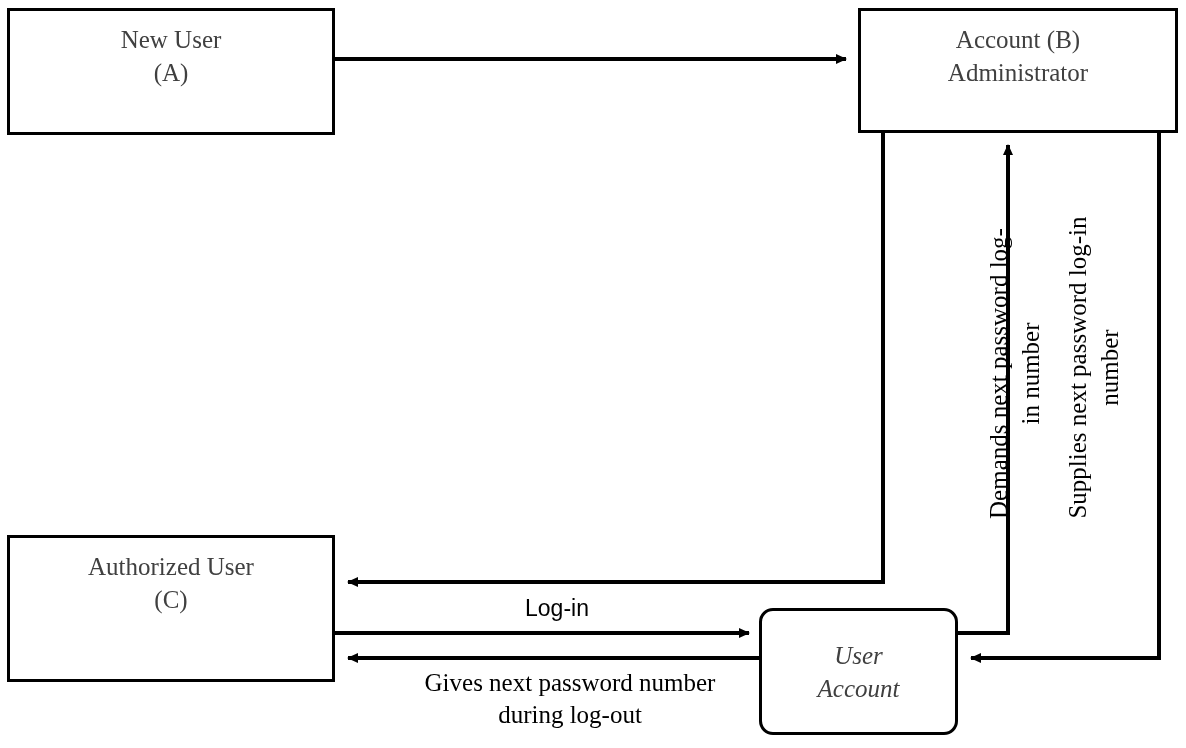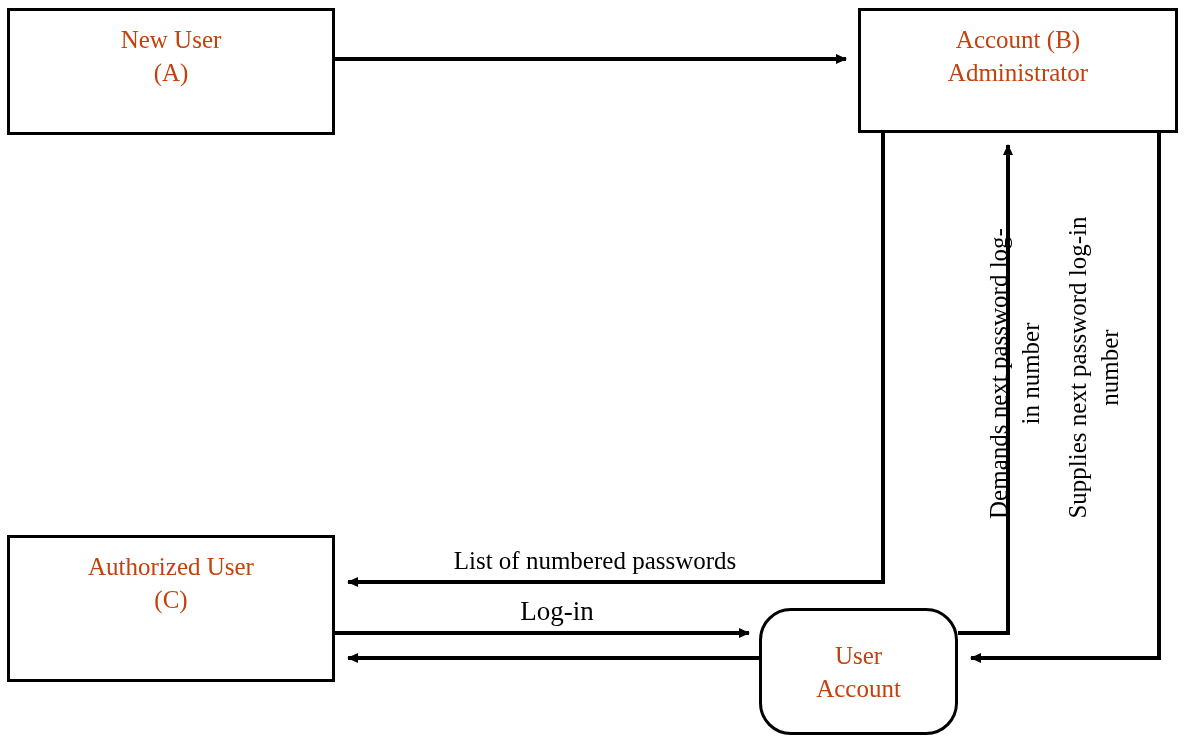--- a/index.html
+++ b/index.html
@@ -25,50 +25,51 @@
     height: 748px;
     pointer-events: none;
   }
   .node {
     position: absolute;
     border: 3px solid #000000;
     background: #ffffff;
     box-sizing: border-box;
   }
   .node.rounded {
-    border-radius: 32px;
+    border-radius: 14px;
+    font-style: italic;
   }
   .node-label {
     position: absolute;
     left: 0;
     right: 0;
     text-align: center;
     font-family: "Liberation Serif", "DejaVu Serif", serif;
     font-size: 25px;
     line-height: 1.32;
     white-space: pre-line;
-    color: #c2410c;
+    color: #404040;
   }
   .node-label.top { top: 12px; }
   .node-label.mid {
     top: 50%;
     transform: translateY(-50%);
   }
   .edge-label {
     position: absolute;
     font-family: "Liberation Serif", "DejaVu Serif", serif;
     font-size: 25px;
     line-height: 1.26;
     text-align: center;
     white-space: pre-line;
     color: #000000;
   }
   .edge-label.sans {
-    font-family: Liberation Serif, serif;
-    font-size: 27px;
+    font-family: Liberation Sans, sans-serif;
+    font-size: 23px;
   }
   .edge-label.rot {
     transform-origin: 50% 50%;
     transform: rotate(-90deg);
   }
 </style>
 </head>
 <body>
 
 <div id="canvas">
@@ -131,18 +132,19 @@
 Account</div>
   </div>
 
 
   <div class="edge-label rot" style="left:734px; top:342px; width:560px;">Demands next password  log-
 in number</div>
 
   <div class="edge-label rot" style="left:813px; top:336px; width:560px;">Supplies next password log-in
 number</div>
 
-  <div class="edge-label" style="left:405px; top:545px; width:380px;">List of numbered passwords</div>
 
   <div class="edge-label sans" style="left:457px; top:594px; width:200px;">Log-in</div>
 
+  <div class="edge-label" style="left:380px; top:667px; width:380px;">Gives next password number
+during log-out</div>
 
 </div>
 
 </body></html>

